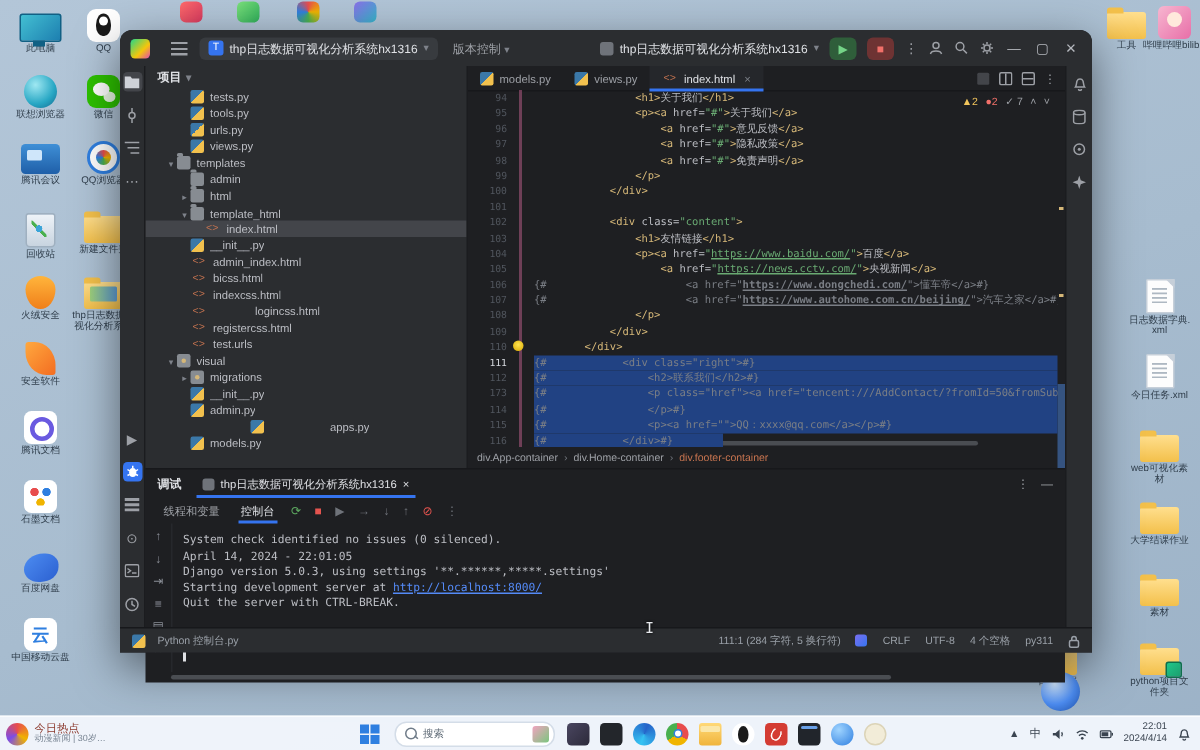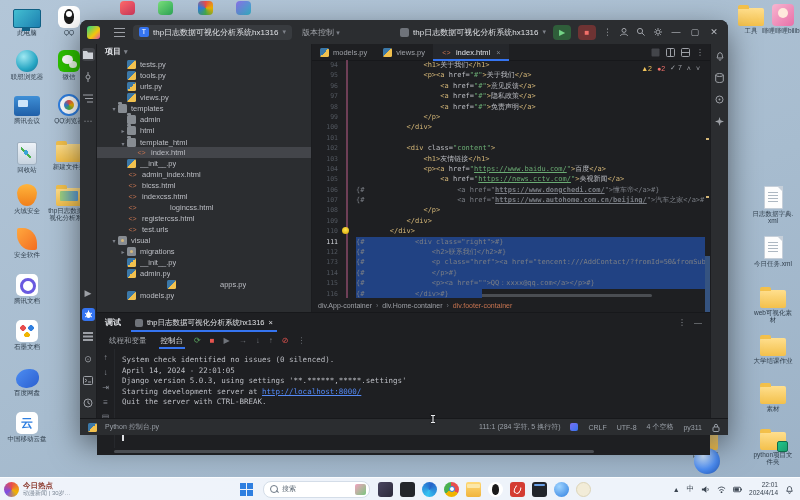--- a/index.html
+++ b/index.html
@@ -146,21 +146,21 @@
   #statusbar{position:absolute;left:0;right:0;bottom:0;height:17px;background:#2b2d30;border-top:1px solid #17181b;display:flex;align-items:center;font-size:7px;color:#9aa0a8;padding:0 8px;box-sizing:border-box;}
   #sb-left{display:flex;align-items:center;gap:4px;}
   #sb-right{margin-left:auto;display:flex;align-items:center;gap:10px;}
   .sb-gear{width:8px;height:8px;border-radius:2px;background:linear-gradient(135deg,#7a6ff0,#3574f0);}
   
   #ibeam{position:absolute;left:430px;top:414px;width:7px;height:11px;color:#e8eaee;font-size:10px;font-family:"DejaVu Sans Mono",monospace;text-shadow:0 0 2px #000;z-index:60;}
   
   #taskbar{position:absolute;left:0;bottom:0;width:800px;height:22px;background:rgba(241,246,252,.96);border-top:1px solid rgba(255,255,255,.7);display:flex;align-items:center;z-index:50;}
   #news{display:flex;align-items:center;gap:4px;padding-left:4px;width:150px;}
   #news .nico{width:15px;height:15px;border-radius:50%;background:conic-gradient(#e84d4d,#f0b400,#7b4de8,#e84d4d);}
-  #news .nt{font-size:7.5px;color:#8c3a2e;font-weight:bold;line-height:1.1;}
+  #news .nt{font-size:7.5px;color:#8c3a2e;font-weight:normal;line-height:1.1;}
   #news .ns{font-size:6px;color:#7a8694;line-height:1.1;}
   #winbtn-sq{width:13px;height:13px;margin-left:86px;background:
     linear-gradient(#2f7fe0,#2f7fe0) 0 0/6px 6px no-repeat,
     linear-gradient(#2f7fe0,#2f7fe0) 7px 0/6px 6px no-repeat,
     linear-gradient(#2f7fe0,#2f7fe0) 0 7px/6px 6px no-repeat,
     linear-gradient(#2f7fe0,#2f7fe0) 7px 7px/6px 6px no-repeat;}
   #searchbox{display:flex;align-items:center;gap:4px;margin-left:10px;width:96px;height:15px;background:#fff;border:1px solid #d4dde8;border-radius:8px;padding:0 3px 0 6px;}
   #searchbox .sicon{width:6px;height:6px;border:1px solid #6f7b88;border-radius:50%;position:relative;}
   #searchbox .sicon::after{content:"";position:absolute;left:5px;top:5px;width:3px;height:1px;background:#6f7b88;transform:rotate(45deg);}
   #searchbox .stxt{font-size:7px;color:#5c6874;flex:1;}

